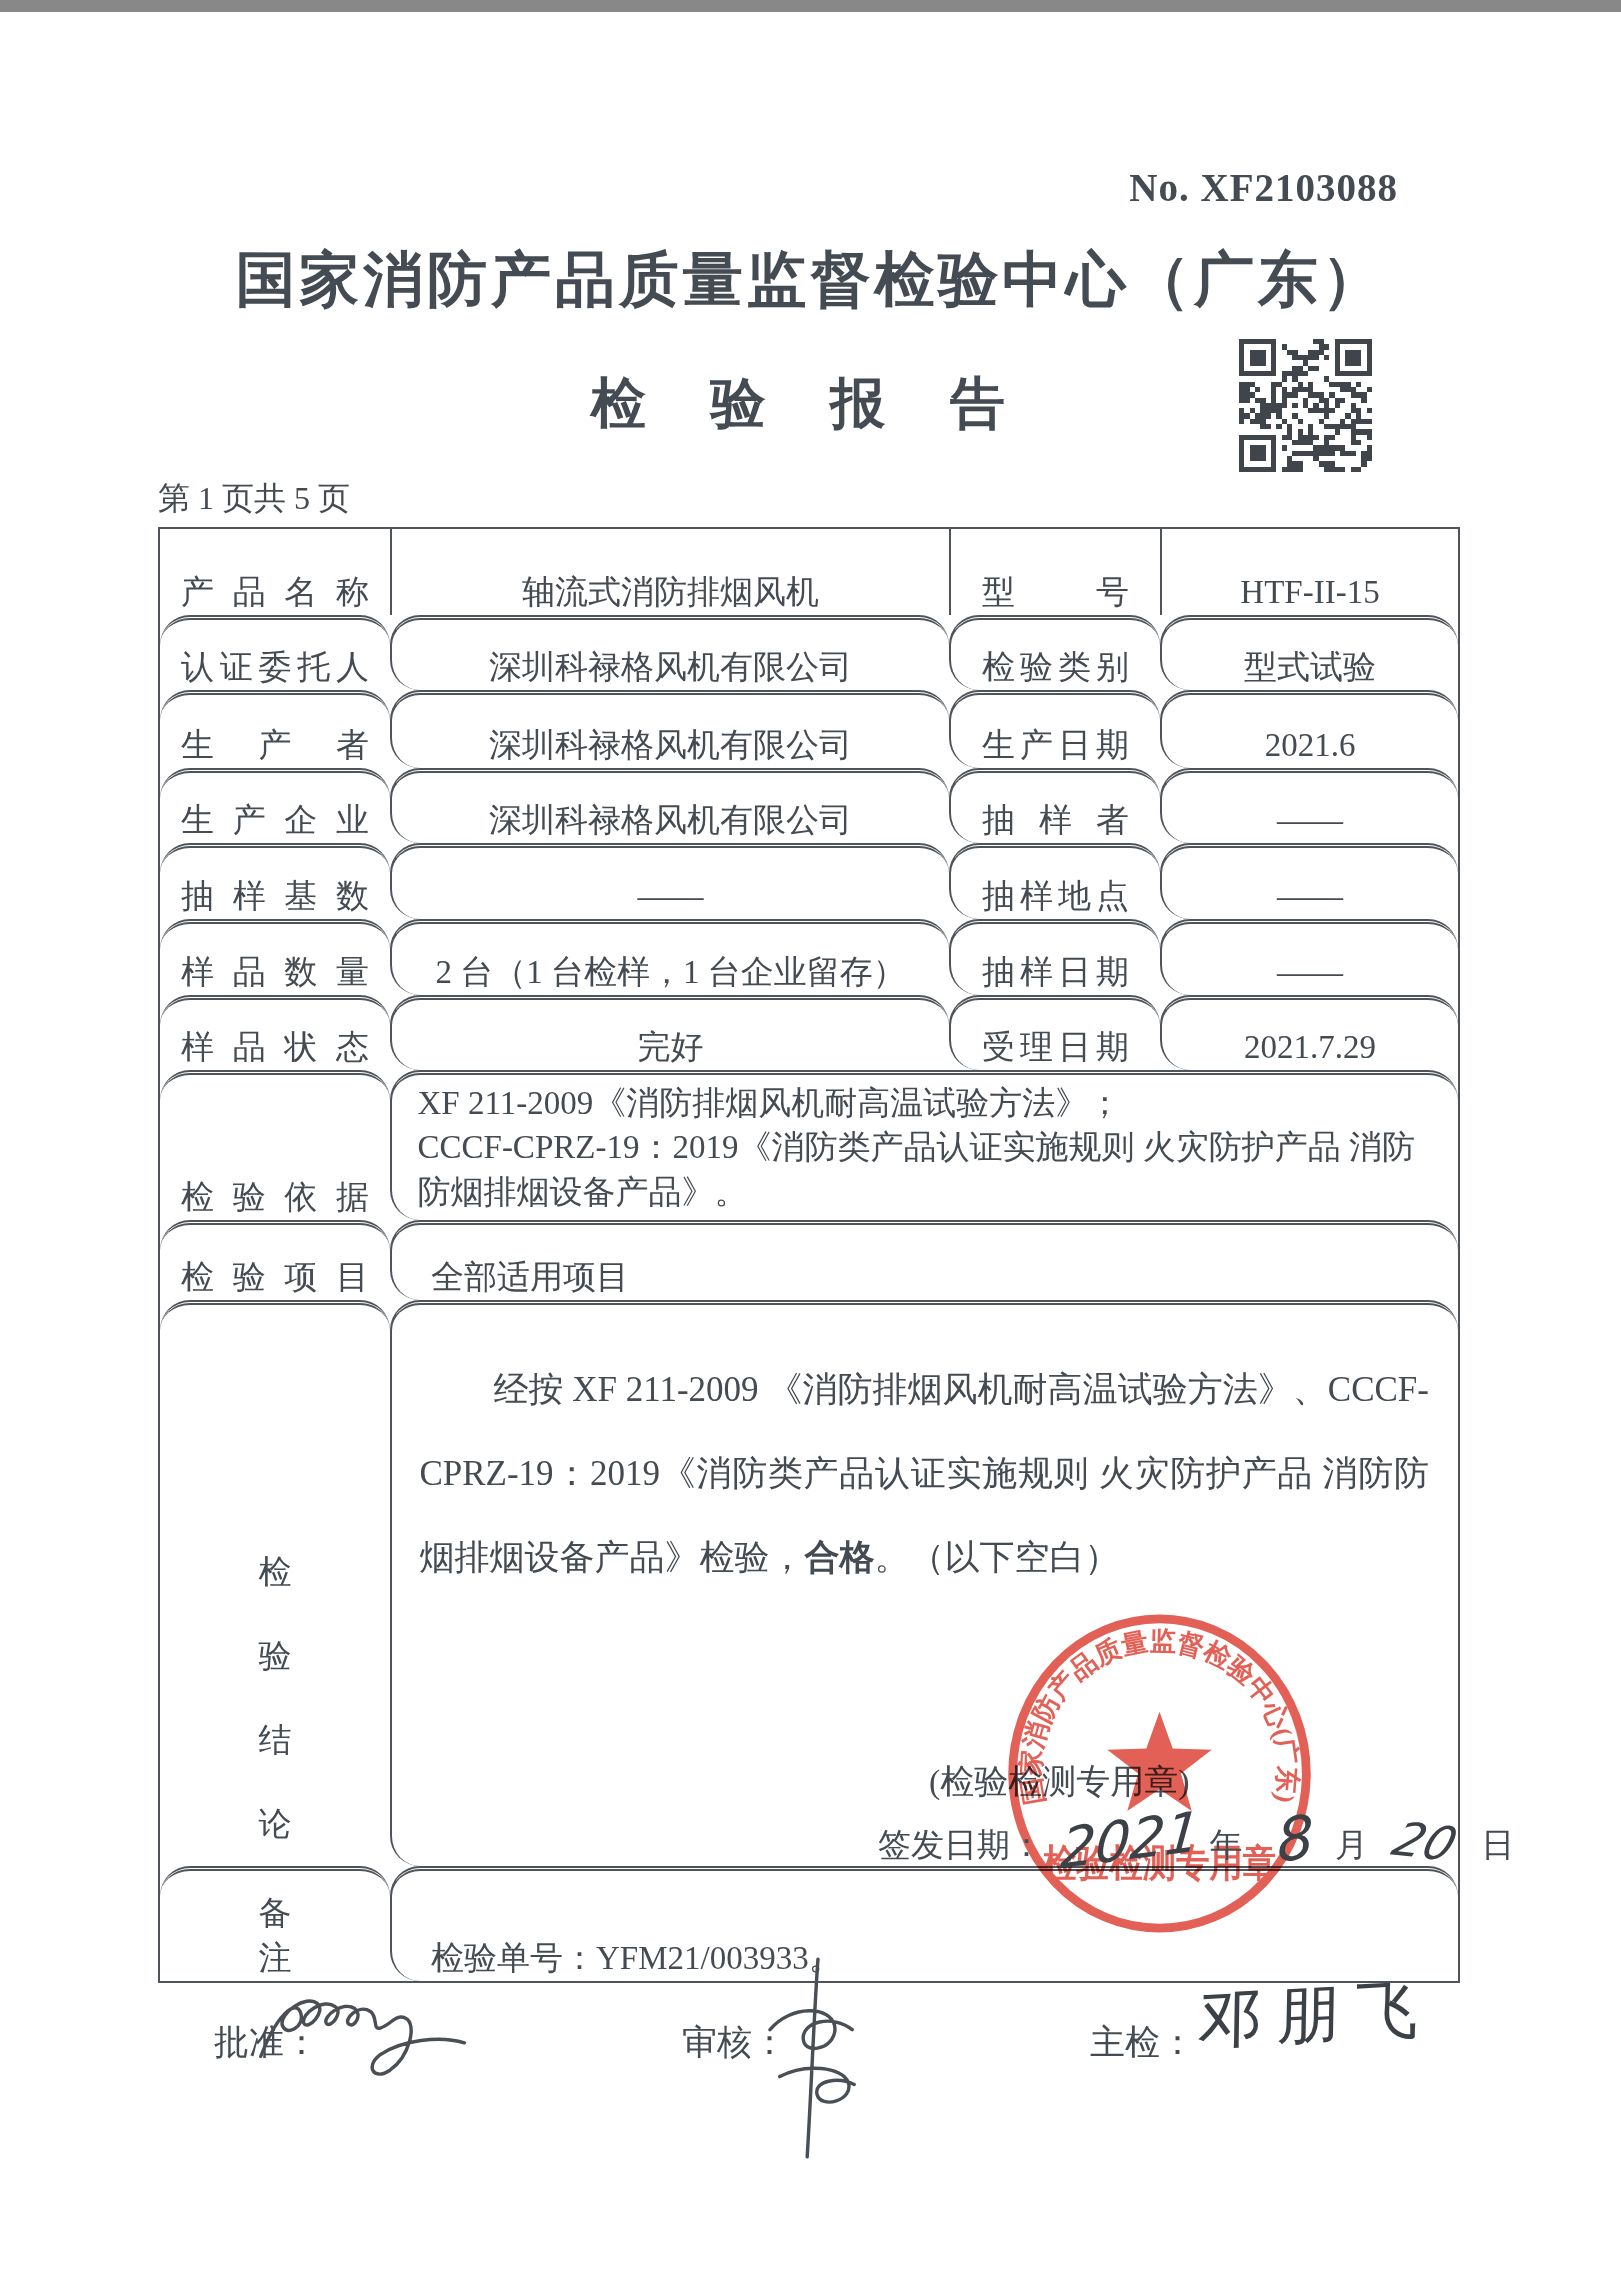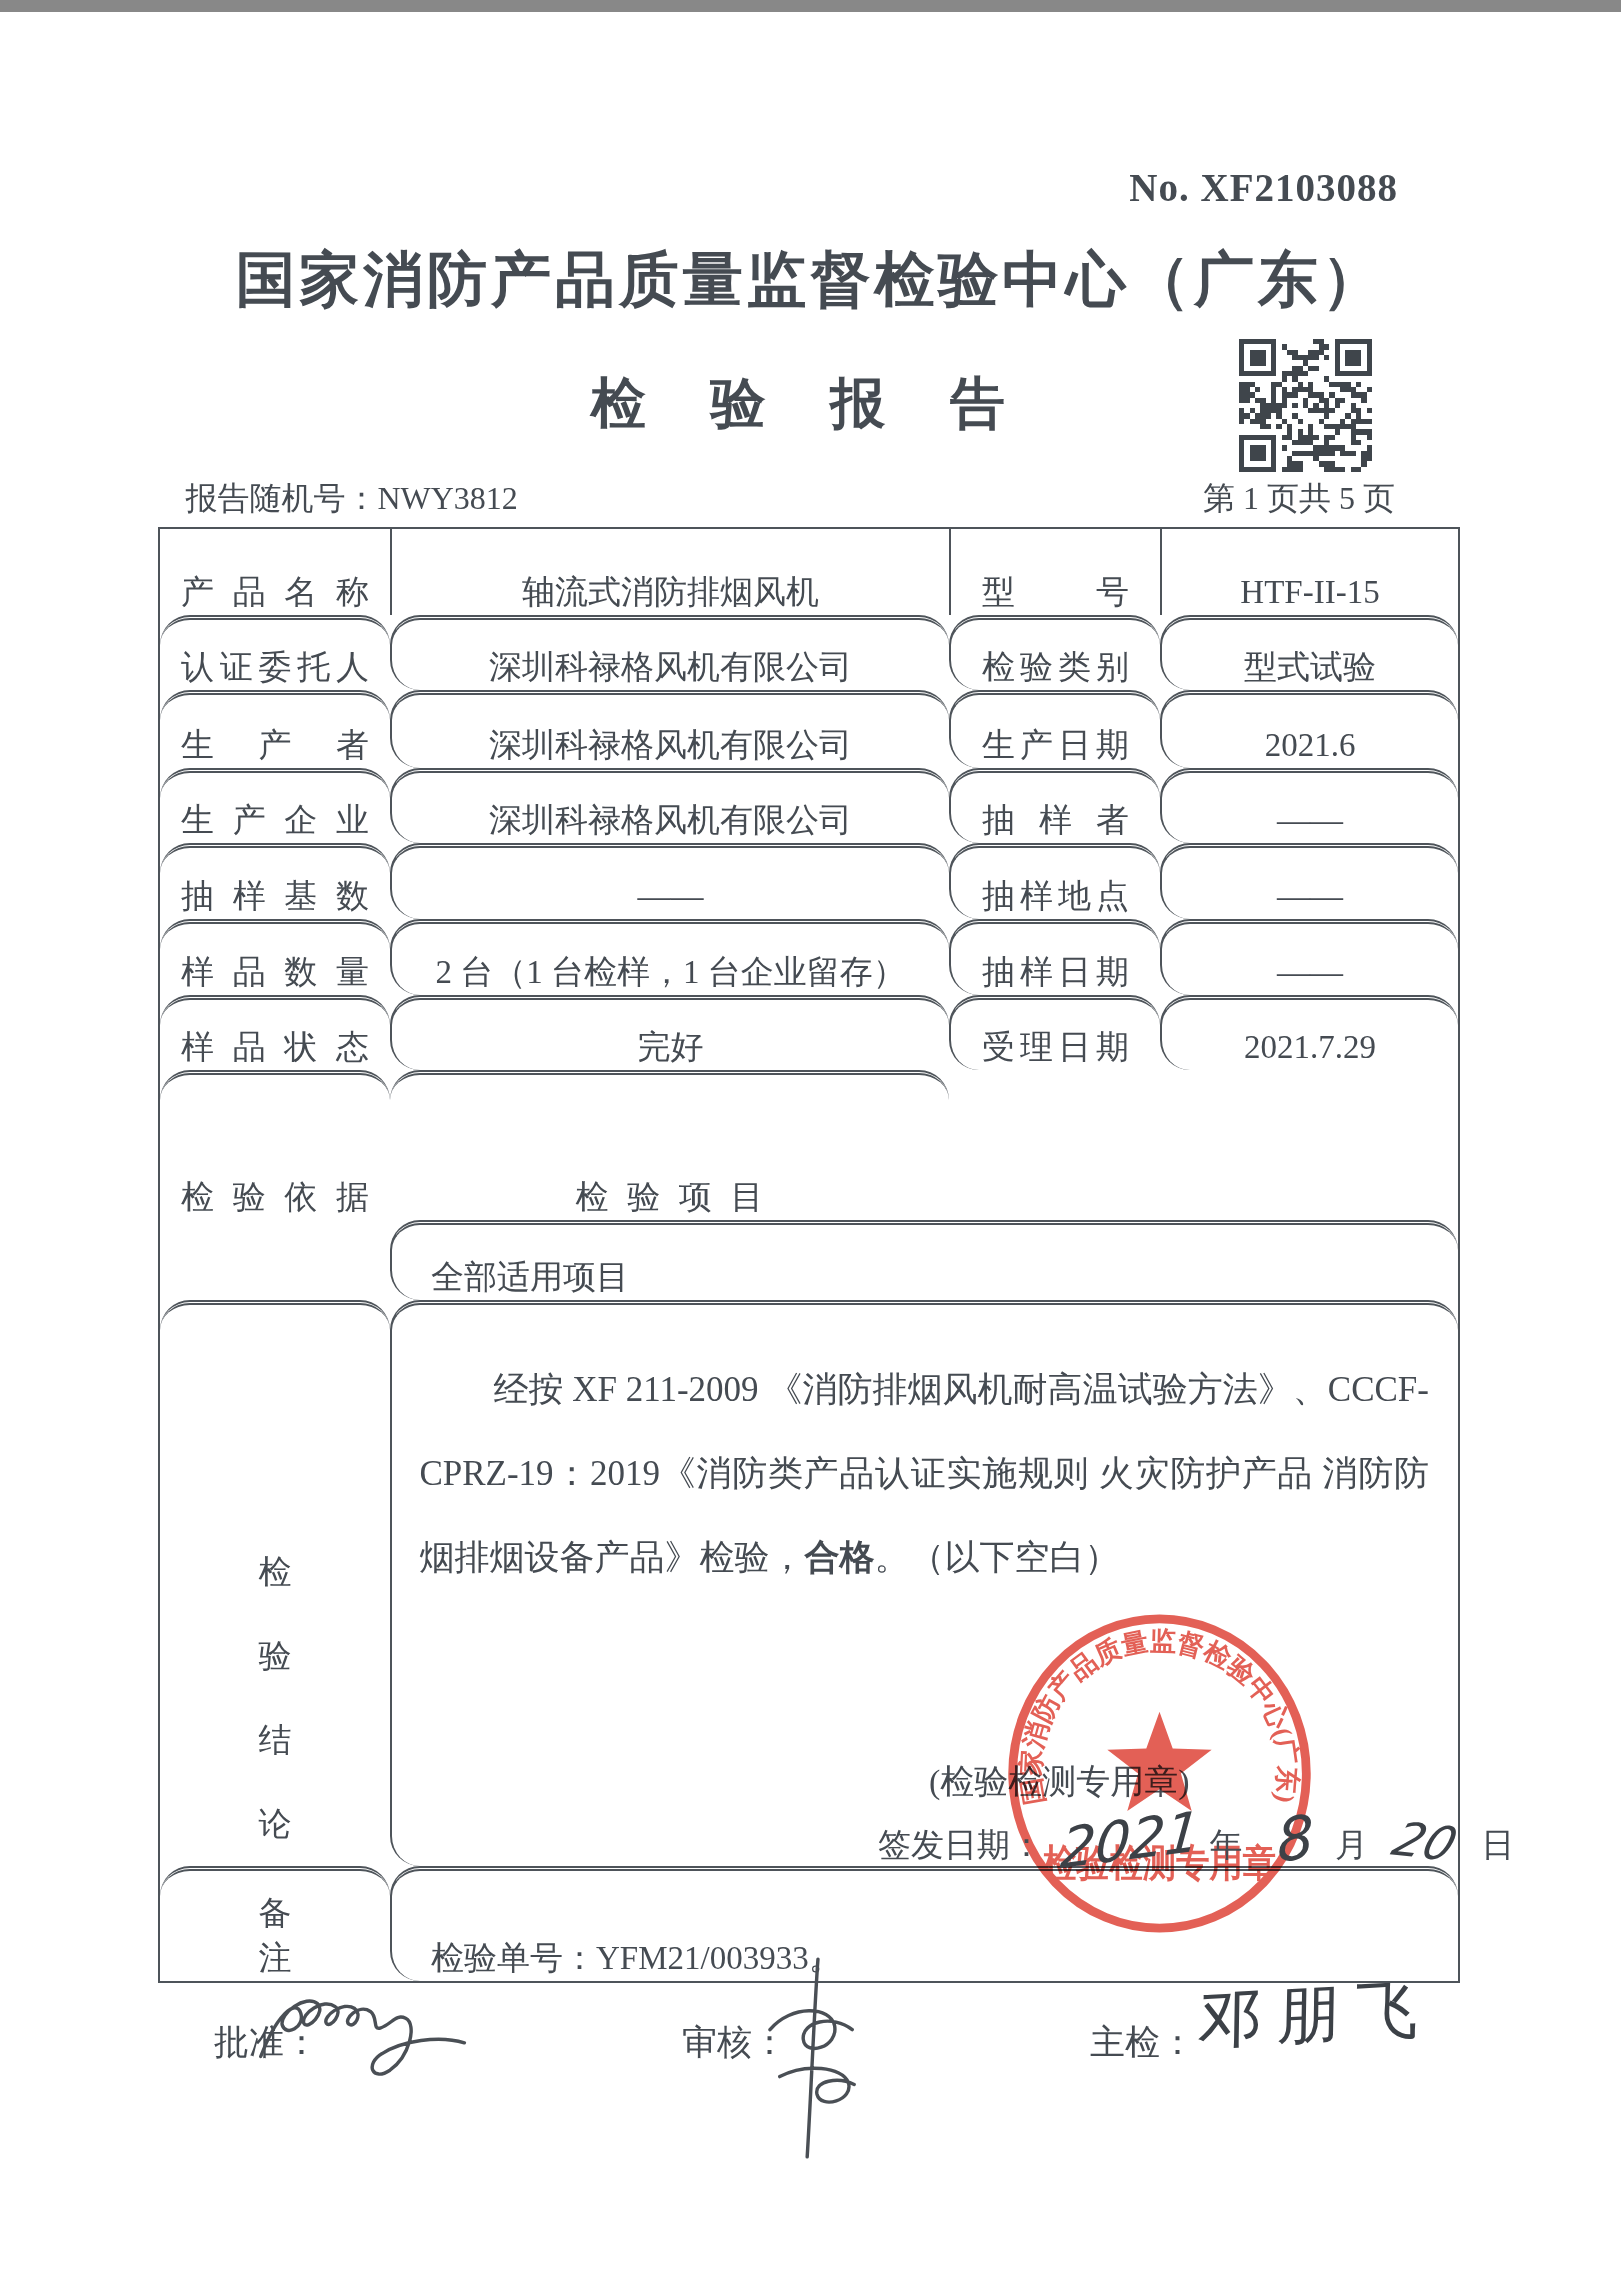--- a/index.html
+++ b/index.html
@@ -333,21 +333,20 @@
       <rect x="22" y="24" width="1" height="1"></rect>
       <path d="M0,0h7v7h-7z M1,1v5h5v-5z" fill-rule="evenodd"></path>
       <rect x="2" y="2" width="3" height="3"></rect>
       <path d="M18,0h7v7h-7z M19,1v5h5v-5z" fill-rule="evenodd"></path>
       <rect x="20" y="2" width="3" height="3"></rect>
       <path d="M0,18h7v7h-7z M1,19v5h5v-5z" fill-rule="evenodd"></path>
       <rect x="2" y="20" width="3" height="3"></rect>
     </svg>
 
   <div class="meta-line">
-    <span class="left-part"><span>报告随机号：</span><span>NWY3812</span></span>
     <span>第 1 页共 5 页</span>
   </div>
 
   <div class="report-table">
 
     <div>
         <span class="jl w1">产品名称</span>
       </div>
     <div class="bl">轴流式消防排烟风机</div>
     <div class="bl">
@@ -405,20 +404,24 @@
       </div>
     <div class="bl bt">完好</div>
     <div class="bl bt">
         <span class="jl w2">受理日期</span>
       </div>
     <div class="bl bt">2021.7.29</div>
 
     <div class="bt">
         <span class="jl w1">检验依据</span>
       </div>
+    <div class="bl bt span3 basis-cell">
+      <span>XF 211-2009《消防排烟风机耐高温试验方法》；</span>
+      <span>CCCF-CPRZ-19：2019《消防类产品认证实施规则 火灾防护产品 消防防烟排烟设备产品》。</span>
+    </div>
 
     <div class="bt">
         <span class="jl w1">检验项目</span>
       </div>
     <div class="bl bt span3 cell-left">全部适用项目</div>
 
     <div class="bt vlab tall">检
 验
 结
 论</div>

